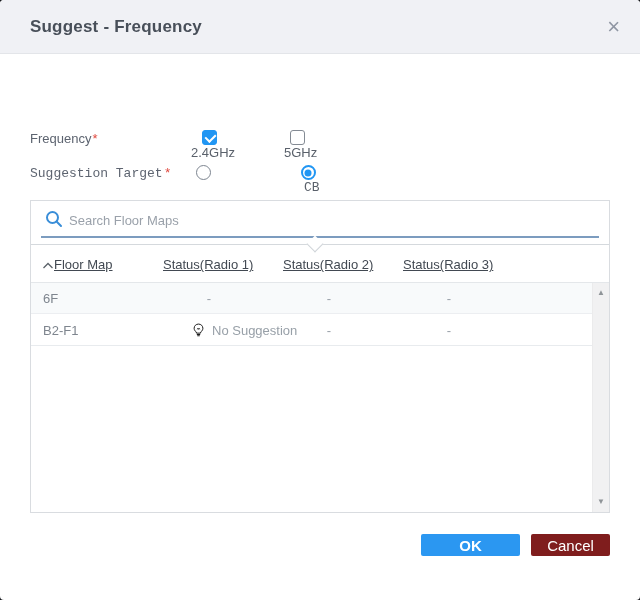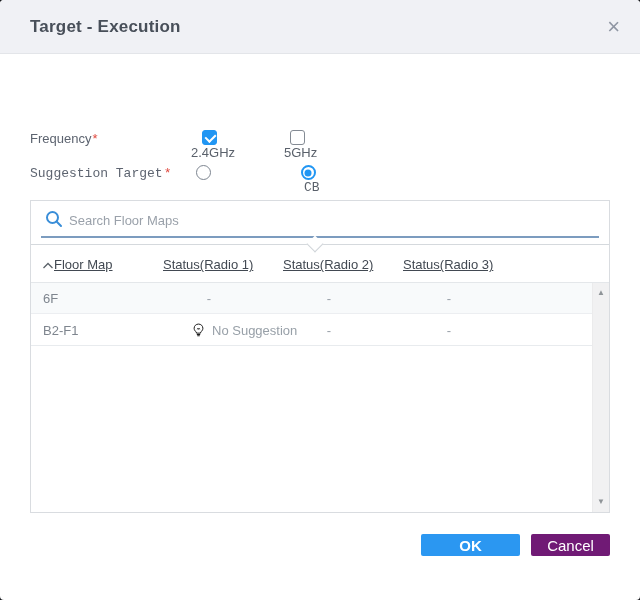--- a/index.html
+++ b/index.html
@@ -136,29 +136,29 @@
     font-size:8px; color:#8f9498; line-height:16px; cursor:pointer; }
   .scroll-up { top:2px; }
   .scroll-down { bottom:2px; }
   
   .btn {
     position:absolute; top:534px; height:22px; border:none; border-radius:2px;
     font-family:"Liberation Sans", sans-serif; font-size:15px; color:#fff;
     cursor:pointer; text-align:center;
   }
   .btn-ok { left:421px; width:99px; background:#2b97f1; font-weight:bold; }
-  .btn-cancel { left:531px; width:79px; background:#701a75; }
+  .btn-cancel { left:531px; width:79px; background:#7f1d1d; }
 </style>
 </head>
 <body>
 
 <div class="modal">
 
   <div class="modal-header">
-    <div class="modal-title">Target - Execution</div>
+    <div class="modal-title">Suggest - Frequency</div>
     <div class="close-btn">×</div>
   </div>
 
 
   <div class="form-row row-frequency">
     <div class="field-label">
       <span>Frequency</span><span class="req">*</span>
     </div>
     <div class="opt" style="left:184px;">
       <span class="checkbox checked"></span>

